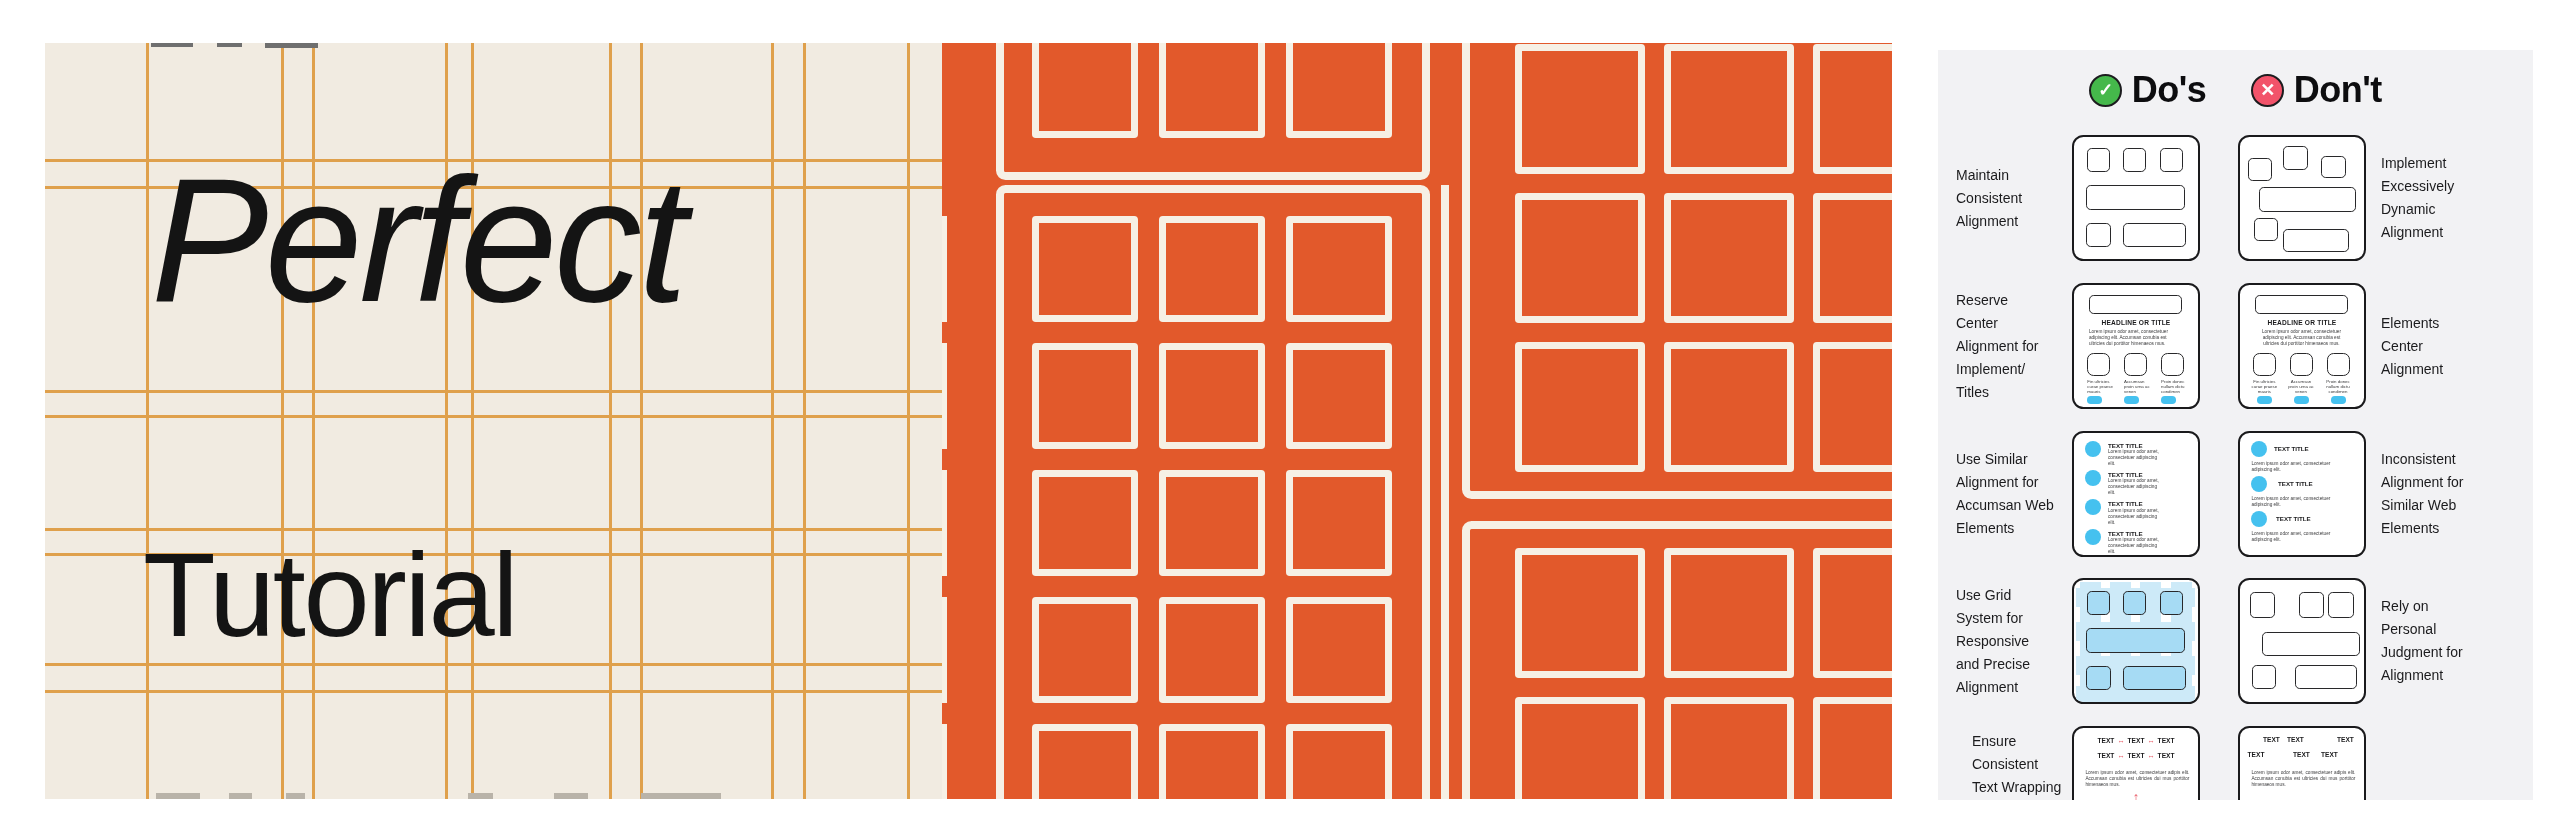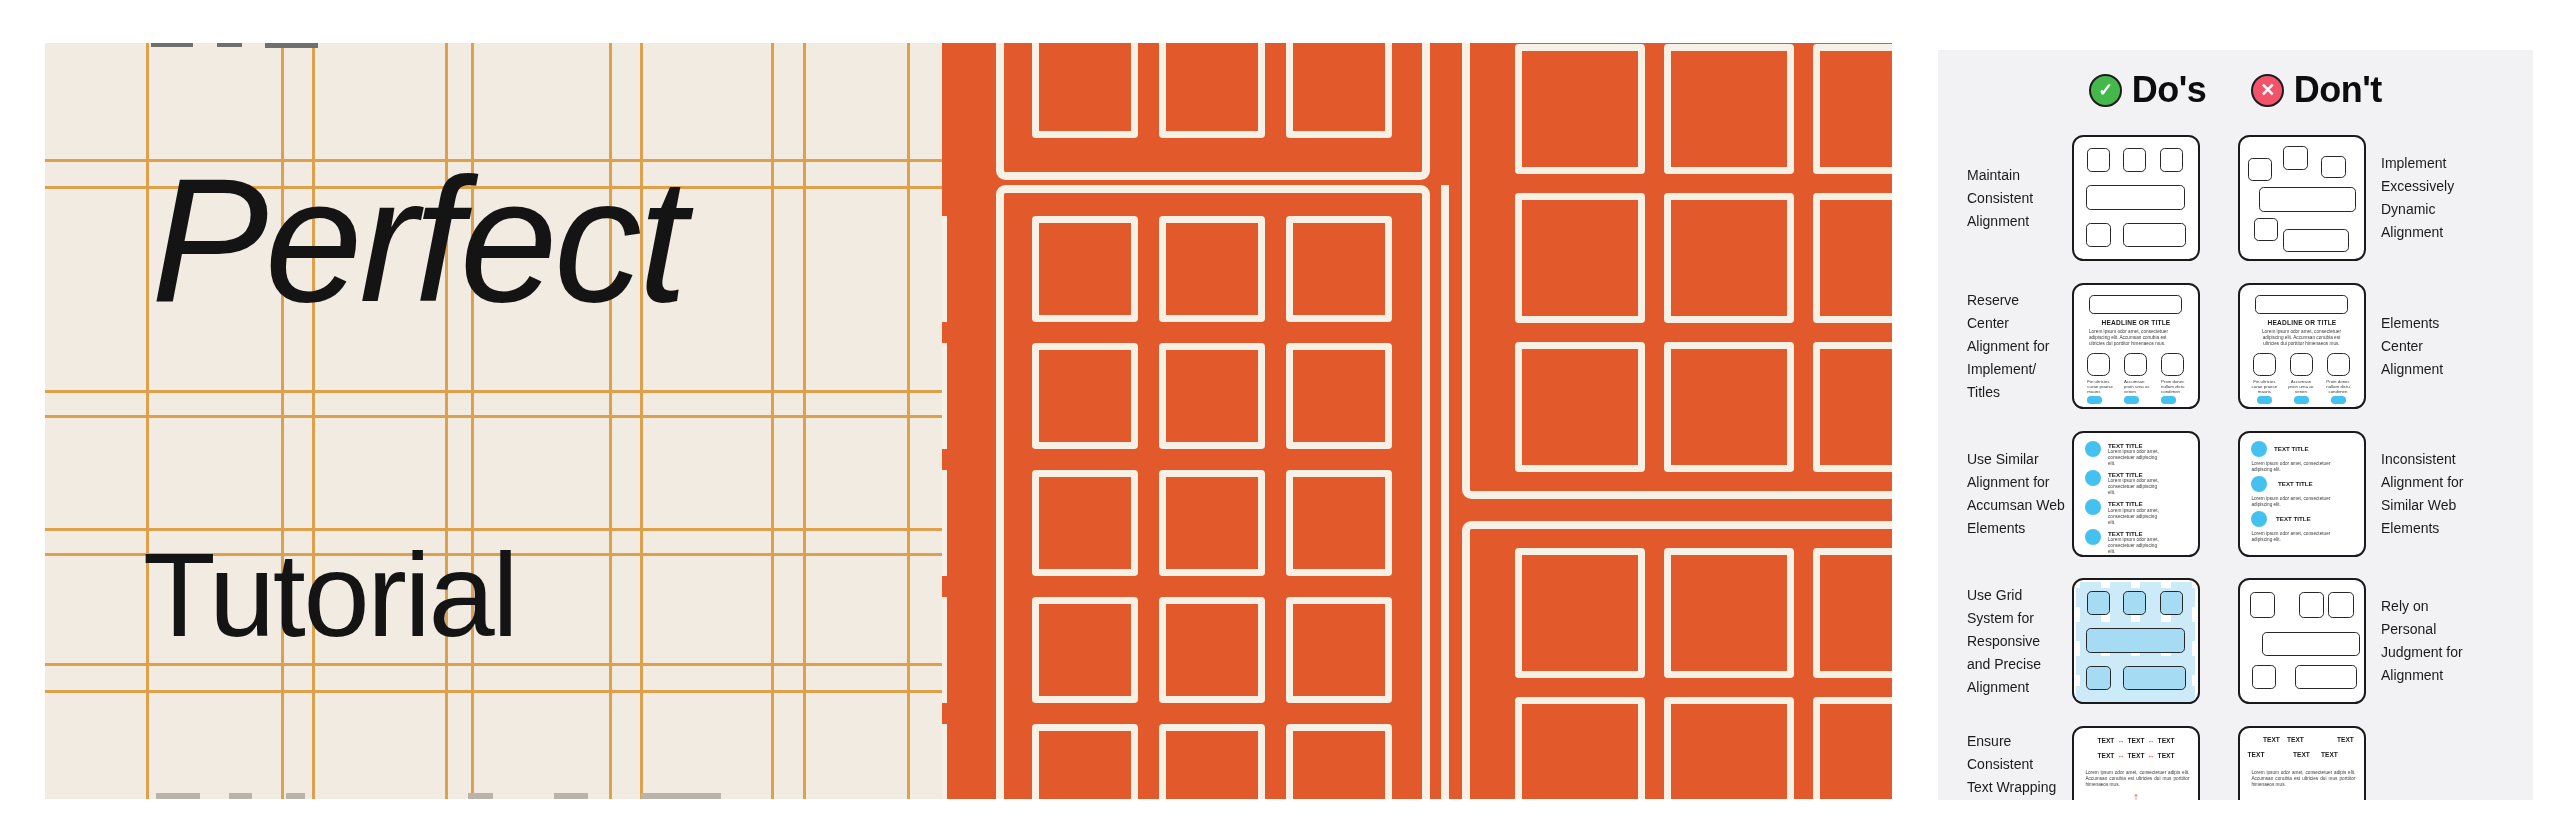--- a/index.html
+++ b/index.html
@@ -41,23 +41,23 @@
   .hgroup{display:flex;align-items:center;gap:9.5px;}
   .hicon{width:33px;height:33px;border-radius:50%;border:2.4px solid #1c1c1e;box-sizing:border-box;
          display:flex;align-items:center;justify-content:center;color:#fff;font-weight:700;font-size:18px;}
   .hicon.ok{background:#45b84b;}
   .hicon.no{background:#f2536a;}
   .htxt{font-size:36px;font-weight:700;color:#0d0d0f;letter-spacing:-0.5px;}
 
   .prow{position:absolute;left:0;width:100%;height:126px;}
   .lab{position:absolute;top:50%;transform:translateY(-50%);font-size:14px;line-height:23px;color:#1b1b1d;
        white-space:pre-line;}
-  .ll{left:29px;width:106px;}
+  .ll{left:18px;width:106px;}
   .lr{left:443px;width:144px;}
-  .r5 .lab{top:30%;}
+  .r5 .lab{top:30%;margin-left:16px;}
   .card{position:absolute;top:0;width:128px;height:126px;background:#fff;border:2.4px solid #1a1a1c;
         border-radius:11.4px;box-sizing:border-box;}
   .card.do{left:134px;}
   .card.dont{left:300px;}
   .shp{position:absolute;border:1.9px solid #28282a;border-radius:4.7px;background:#fff;box-sizing:border-box;}
   .shp.fill{background:#a6dbf4;}
   .stripe-v{position:absolute;top:1.9px;width:21px;height:117px;background:#cdeaf8;}
   .stripe-h{position:absolute;left:1.9px;width:119px;height:19px;background:#cdeaf8;}
   .h7{position:absolute;left:0;width:100%;text-align:center;font-size:6.6px;font-weight:700;color:#1a1a1c;letter-spacing:0.2px;}
   .b5{position:absolute;font-size:4.7px;line-height:6.2px;color:#3a3a3c;text-align:left;}

